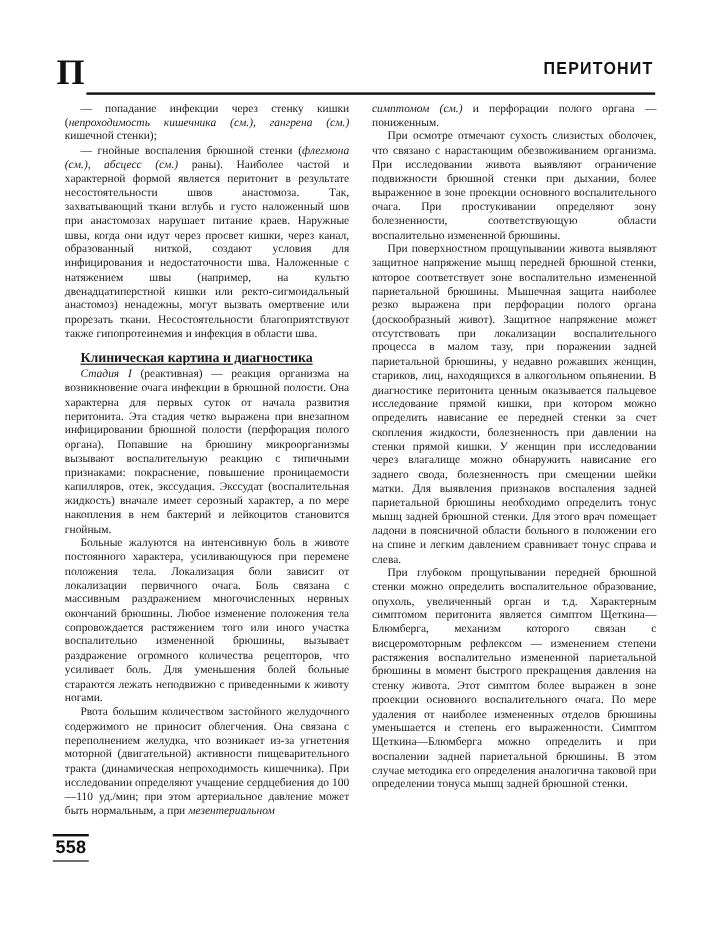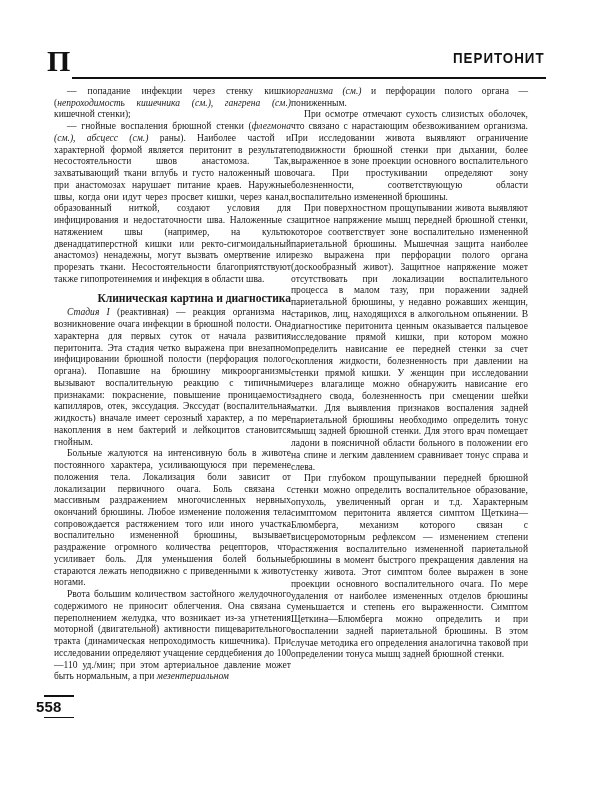--- a/index.html
+++ b/index.html
@@ -66,21 +66,21 @@
   }
 
   
   .columns {
     position: absolute;
     left: 54px;
     top: 85px;
     width: 491px;
     height: 665px;
     display: flex;
-    gap: 0;
+    gap: 19px;
   }
   .col {
     width: 237px;
     flex: 0 0 237px;
   }
 
   p.body {
     margin: 0;
     font-size: 9.55px;
     line-height: 11.74px;
@@ -95,32 +95,33 @@
   i, .it {
     font-style: italic;
   }
 
   h3.section-heading {
     margin: 7.5px 0 1.5px 0;
     font-family: "Liberation Serif", serif;
     font-size: 11.6px;
     font-weight: bold;
     line-height: 13px;
-    text-align: right;
+    text-align: left;
     text-indent: 13px;
     letter-spacing: -0.05px;
+    text-decoration: underline;
   }
 
   
   .folio {
     position: absolute;
     left: 36px;
     top: 695px;
     width: 46px;
-    text-align: left;
+    text-align: center;
   }
   .folio-rule {
     width: 30px;
     height: 1.5px;
     background: #111;
     margin: 0 auto;
   }
   .folio-num {
     font-family: "Liberation Sans", sans-serif;
     font-weight: bold;
@@ -151,21 +152,21 @@
       <h3 class="section-heading">Клиническая картина и диагностика</h3>
       <div>
           <p class="body"><i>Стадия I</i><span> (реактивная) — реакция организма на возникновение очага инфекции в брюшной полости. Она характерна для первых суток от начала развития перитонита. Эта стадия четко выражена при внезапном инфицировании брюшной полости (перфорация полого органа). Попавшие на брюшину микроорганизмы вызывают воспалительную реакцию с типичными признаками: покраснение, повышение проницаемости капилляров, отек, экссудация. Экссудат (воспалительная жидкость) вначале имеет серозный характер, а по мере накопления в нем бактерий и лейкоцитов становится гнойным.</span></p>
           <p class="body"><span>Больные жалуются на интенсивную боль в животе постоянного характера, усиливающуюся при перемене положения тела. Локализация боли зависит от локализации первичного очага. Боль связана с массивным раздражением многочисленных нервных окончаний брюшины. Любое изменение положения тела сопровождается растяжением того или иного участка воспалительно измененной брюшины, вызывает раздражение огромного количества рецепторов, что усиливает боль. Для уменьшения болей больные стараются лежать неподвижно с приведенными к животу ногами.</span></p>
           <p class="body"><span>Рвота большим количеством застойного желудочного содержимого не приносит облегчения. Она связана с переполнением желудка, что возникает из-за угнетения моторной (двигательной) активности пищеварительного тракта (динамическая непроходимость кишечника). При исследовании определяют учащение сердцебиения до 100—110 уд./мин; при этом артериальное давление может быть нормальным, а при </span><i>мезентериальном</i></p>
         </div>
     </div>
 
     <div class="col">
       <div>
-          <p class="body noindent"><i>организма (см.)</i><span> и перфорации полого органа — пониженным.</span></p>
+          <p class="body noindent"><i>симптомом (см.)</i><span> и перфорации полого органа — пониженным.</span></p>
           <p class="body"><span>При осмотре отмечают сухость слизистых оболочек, что связано с нарастающим обезвоживанием организма. При исследовании живота выявляют ограничение подвижности брюшной стенки при дыхании, более выраженное в зоне проекции основного воспалительного очага. При простукивании определяют зону болезненности, соответствующую области воспалительно измененной брюшины.</span></p>
           <p class="body"><span>При поверхностном прощупывании живота выявляют защитное напряжение мышц передней брюшной стенки, которое соответствует зоне воспалительно измененной париетальной брюшины. Мышечная защита наиболее резко выражена при перфорации полого органа (доскообразный живот). Защитное напряжение может отсутствовать при локализации воспалительного процесса в малом тазу, при поражении задней париетальной брюшины, у недавно рожавших женщин, стариков, лиц, находящихся в алкогольном опьянении. В диагностике перитонита ценным оказывается пальцевое исследование прямой кишки, при котором можно определить нависание ее передней стенки за счет скопления жидкости, болезненность при давлении на стенки прямой кишки. У женщин при исследовании через влагалище можно обнаружить нависание его заднего свода, болезненность при смещении шейки матки. Для выявления признаков воспаления задней париетальной брюшины необходимо определить тонус мышц задней брюшной стенки. Для этого врач помещает ладони в поясничной области больного в положении его на спине и легким давлением сравнивает тонус справа и слева.</span></p>
           <p class="body"><span>При глубоком прощупывании передней брюшной стенки можно определить воспалительное образование, опухоль, увеличенный орган и т.д. Характерным симптомом перитонита является симптом Щеткина—Блюмберга, механизм которого связан с висцеромоторным рефлексом — изменением степени растяжения воспалительно измененной париетальной брюшины в момент быстрого прекращения давления на стенку живота. Этот симптом более выражен в зоне проекции основного воспалительного очага. По мере удаления от наиболее измененных отделов брюшины уменьшается и степень его выраженности. Симптом Щеткина—Блюмберга можно определить и при воспалении задней париетальной брюшины. В этом случае методика его определения аналогична таковой при определении тонуса мышц задней брюшной стенки.</span></p>
         </div>
     </div>
 
   </div>
 
   <div class="folio">
     <div class="folio-rule"></div>

